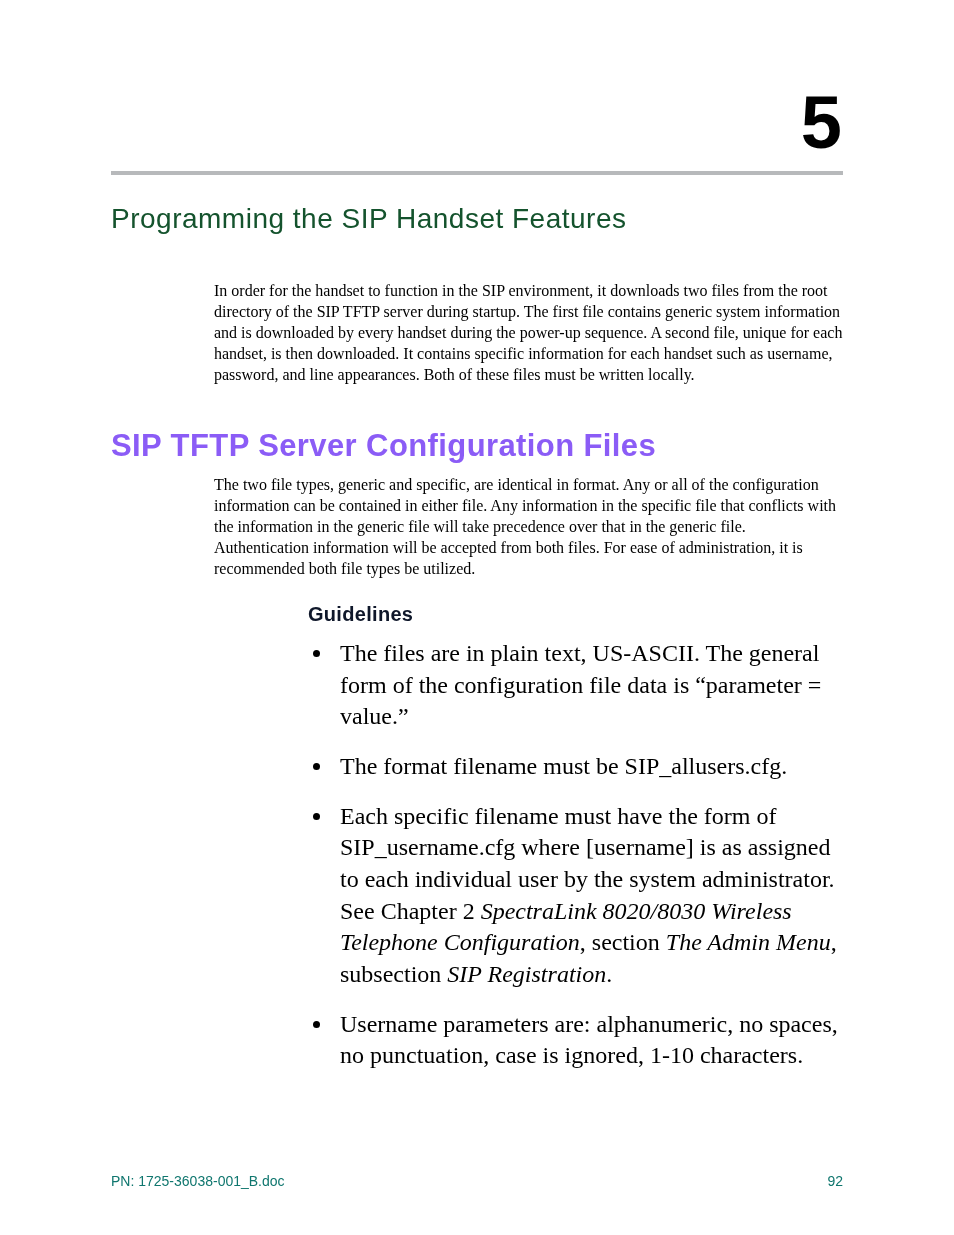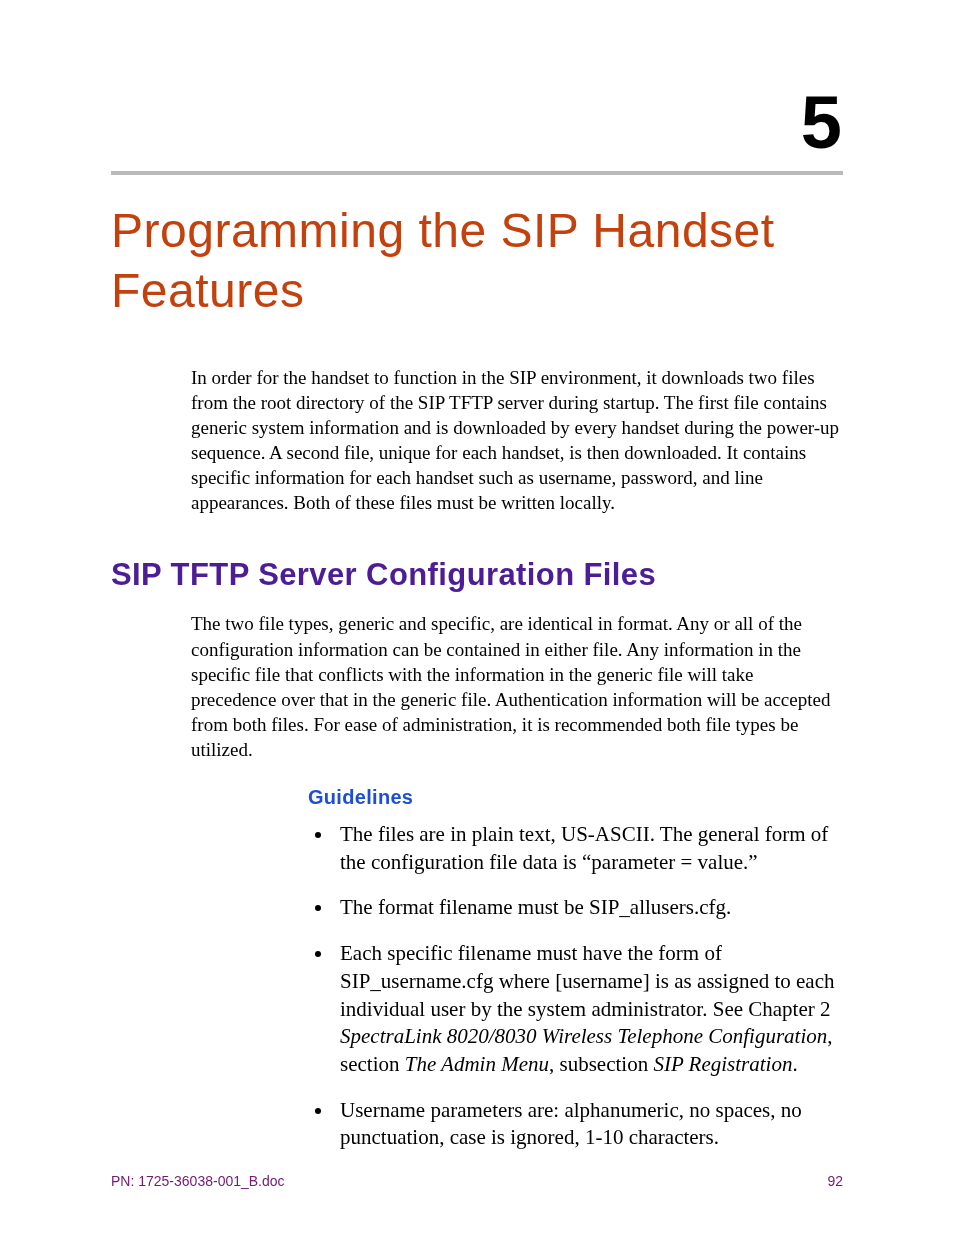--- a/index.html
+++ b/index.html
@@ -27,71 +27,71 @@
     margin: 0 0 6px 0;
     letter-spacing: 1px;
   }
   .rule {
     border: none;
     border-top: 4px solid #b7b9bb;
     margin: 0 0 26px 0;
   }
   .chapter-title {
     font-family: Futura, "Century Gothic", "Trebuchet MS", Arial, sans-serif;
-    font-size: 48px;
+    font-size: 28px;
     font-weight: 400;
     line-height: 1.25;
     margin: 0 0 44px 0;
-    color: #c2410c;
+    color: #14532d;
     letter-spacing: 0.5px;
   }
   .body-para {
-    margin-left: 80px;
-    font-size: 19px;
+    margin-left: 103px;
+    font-size: 16px;
     line-height: 1.32;
     margin-top: 0;
     margin-bottom: 24px;
   }
   .section-h2 {
     font-family: Futura, "Century Gothic", "Trebuchet MS", Arial, sans-serif;
     font-size: 31px;
     font-weight: 700;
-    color: #4c1d95;
-    margin: 42px 0 18px 0;
+    color: #8b5cf6;
+    margin: 42px 0 10px 0;
     letter-spacing: 0.4px;
   }
   .section-h3 {
     font-family: Futura, "Century Gothic", "Trebuchet MS", Arial, sans-serif;
     font-size: 20px;
     font-weight: 700;
-    color: #1d4ed8;
+    color: #0f172a;
     margin: 24px 0 12px 197px;
     letter-spacing: 0.3px;
   }
   ul.guidelines {
     margin: 0 0 8px 197px;
     padding-left: 26px;
-    font-size: 21px;
+    font-size: 24px;
     line-height: 1.32;
   }
   ul.guidelines li {
     margin-bottom: 18px;
     padding-left: 6px;
   }
   .italic { font-style: italic; }
   .footer {
     position: absolute;
     bottom: 46px;
     left: 111px;
     right: 111px;
     display: flex;
     justify-content: space-between;
     font-family: Futura, "Century Gothic", "Trebuchet MS", Arial, sans-serif;
     font-size: 14px;
-    color: #701a75;
+    color: #0f766e;
   }
 </style>
 </head>
 <body>
 
 <div class="page">
 
   <div class="chapter-number">5</div>
   <hr class="rule">
   <h1 class="chapter-title">Programming the SIP Handset Features</h1>

